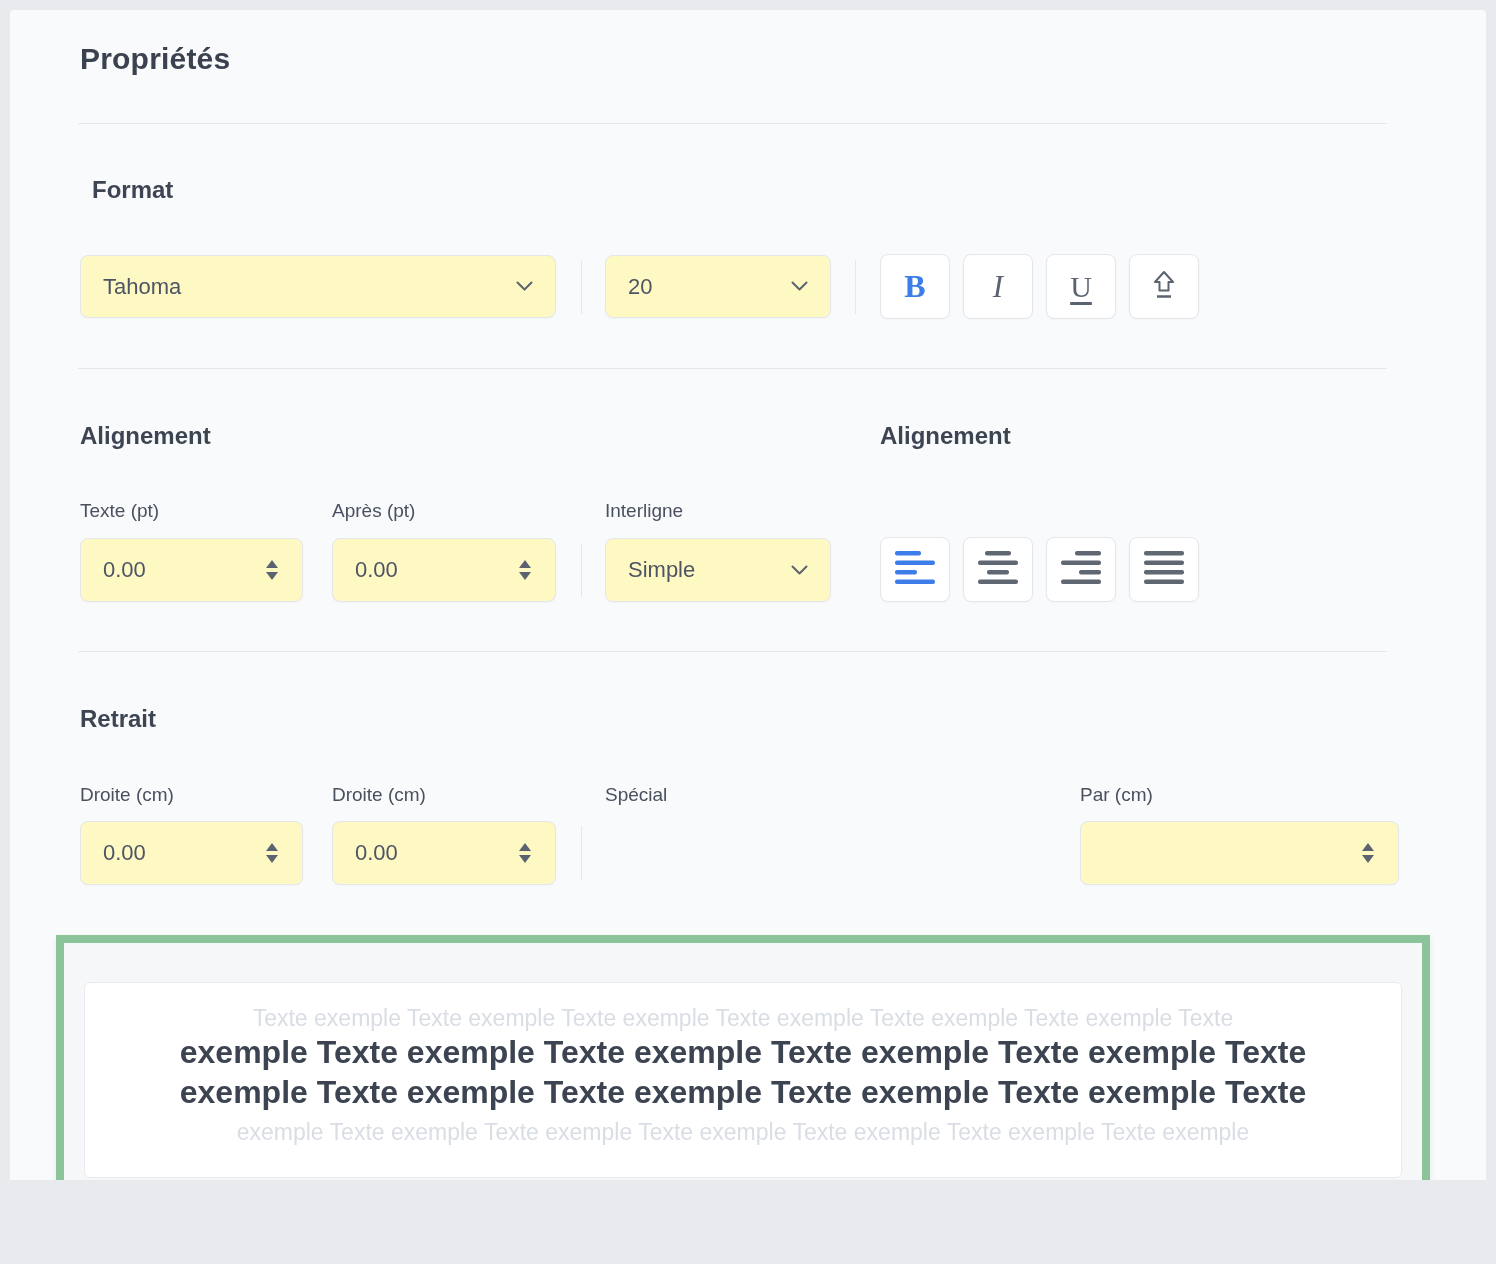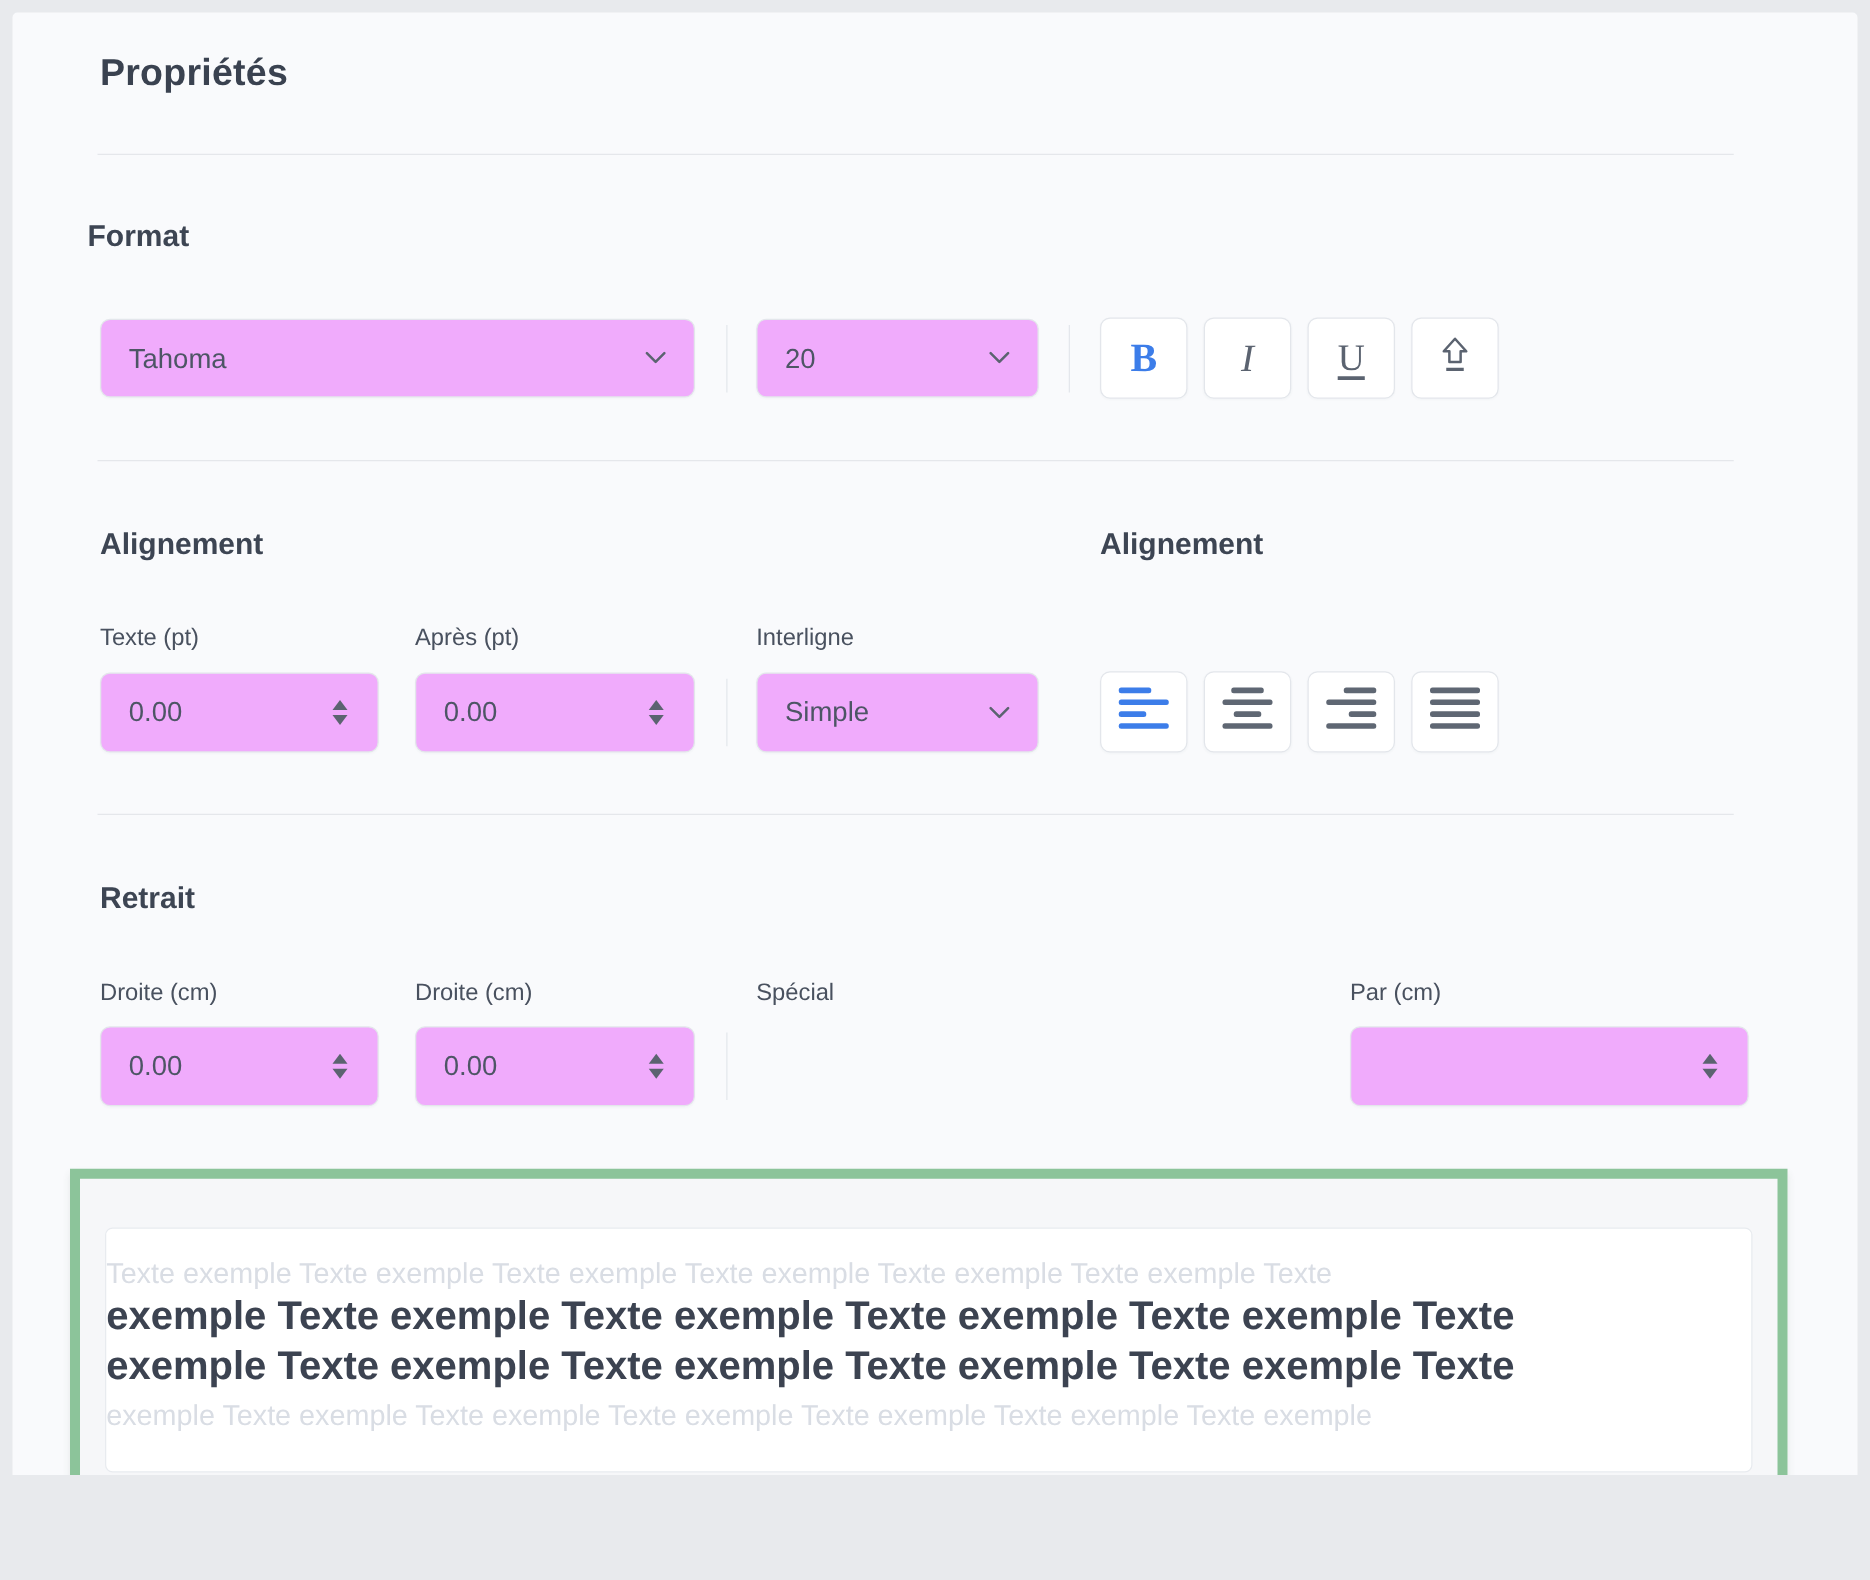--- a/index.html
+++ b/index.html
@@ -8,54 +8,54 @@
   .panel { position:absolute; left:10px; top:10px; width:1476px; height:1244px;
            background:#f9fafc; border-radius:4px; }
 
   .abs { position:absolute; }
 
   .page-title { left:70px; top:32px; font-size:30px; font-weight:600; color:#3a4250; letter-spacing:.2px; }
   .hr { left:68px; width:1309px; height:1px; background:#e5e7eb; }
   .section-h { font-size:24px; font-weight:600; color:#3d4553; }
   .field-label { font-size:19px; color:#49515f; }
 
-  .box { background:#f0abfc; border:1px solid #e3e6eb; border-radius:8px;
+  .box { background:#fef9c3; border:1px solid #e3e6eb; border-radius:8px;
          display:flex; align-items:center; box-shadow:0 1px 2px rgba(40,50,70,.03); }
   .box .val { font-size:22px; color:#4d5565; padding-left:22px; flex:1;
               white-space:nowrap; overflow:hidden; }
   .box .tail { margin-right:22px; display:flex; align-items:center; }
 
   .vdiv { width:1px; background:#e4e7ec; }
 
   .tool-btn { width:70px; height:65px; background:#ffffff; border:1px solid #e3e6eb;
               border-radius:8px; display:flex; align-items:center; justify-content:center;
               box-shadow:0 1px 2px rgba(40,50,70,.03); cursor:pointer; }
   .glyph-b { font-family:"Liberation Serif",serif; font-weight:700; font-size:32px; color:#3c7de9; }
   .glyph-i { font-family:"Liberation Serif",serif; font-style:italic; font-size:31px; color:#5b6370; }
   .glyph-u { font-family:"Liberation Serif",serif; font-size:30px; color:#5b6370; text-decoration:underline; text-underline-offset:5px; }
 
   .preview-frame { left:46px; top:925px; width:1374px; height:285px;
                    border:8px solid #8cc49a; background:#f6f7f9;
                    box-shadow:0 3px 6px rgba(60,80,60,.10); }
   .preview-card { position:absolute; left:20px; top:39px; width:1318px; height:196px;
                   background:#ffffff; border:1px solid #e8ebef; border-radius:6px;
-                  padding-top:21px; overflow:hidden; }
+                  text-align:center; padding-top:21px; overflow:hidden; }
   .pv-muted { font-size:23px; color:#d9dde4; line-height:28px; white-space:nowrap; }
   .pv-bold  { font-size:32px; font-weight:700; color:#3c4351; line-height:40px; white-space:nowrap; }
 </style>
 </head>
 <body>
 
 <div class="screen">
   <div class="panel">
 
     <div class="abs page-title">Propriétés</div>
     <div class="abs hr" style="top:113px;"></div>
 
-    <div class="abs section-h" style="left:60px; top:166px;">Format</div>
+    <div class="abs section-h" style="left:82px; top:166px;">Format</div>
 
     <div class="abs box" style="left:70px; top:245px; width:476px; height:63px;">
       <span class="val">Tahoma</span>
       <span class="tail">
         <svg width="17" height="11" viewBox="0 0 17 11">
             <path d="M1.5 1.5 L8.5 8.5 L15.5 1.5" fill="none" stroke="#5b6370" stroke-width="2" stroke-linecap="round" stroke-linejoin="round"></path>
           </svg>
       </span>
     </div>
 

